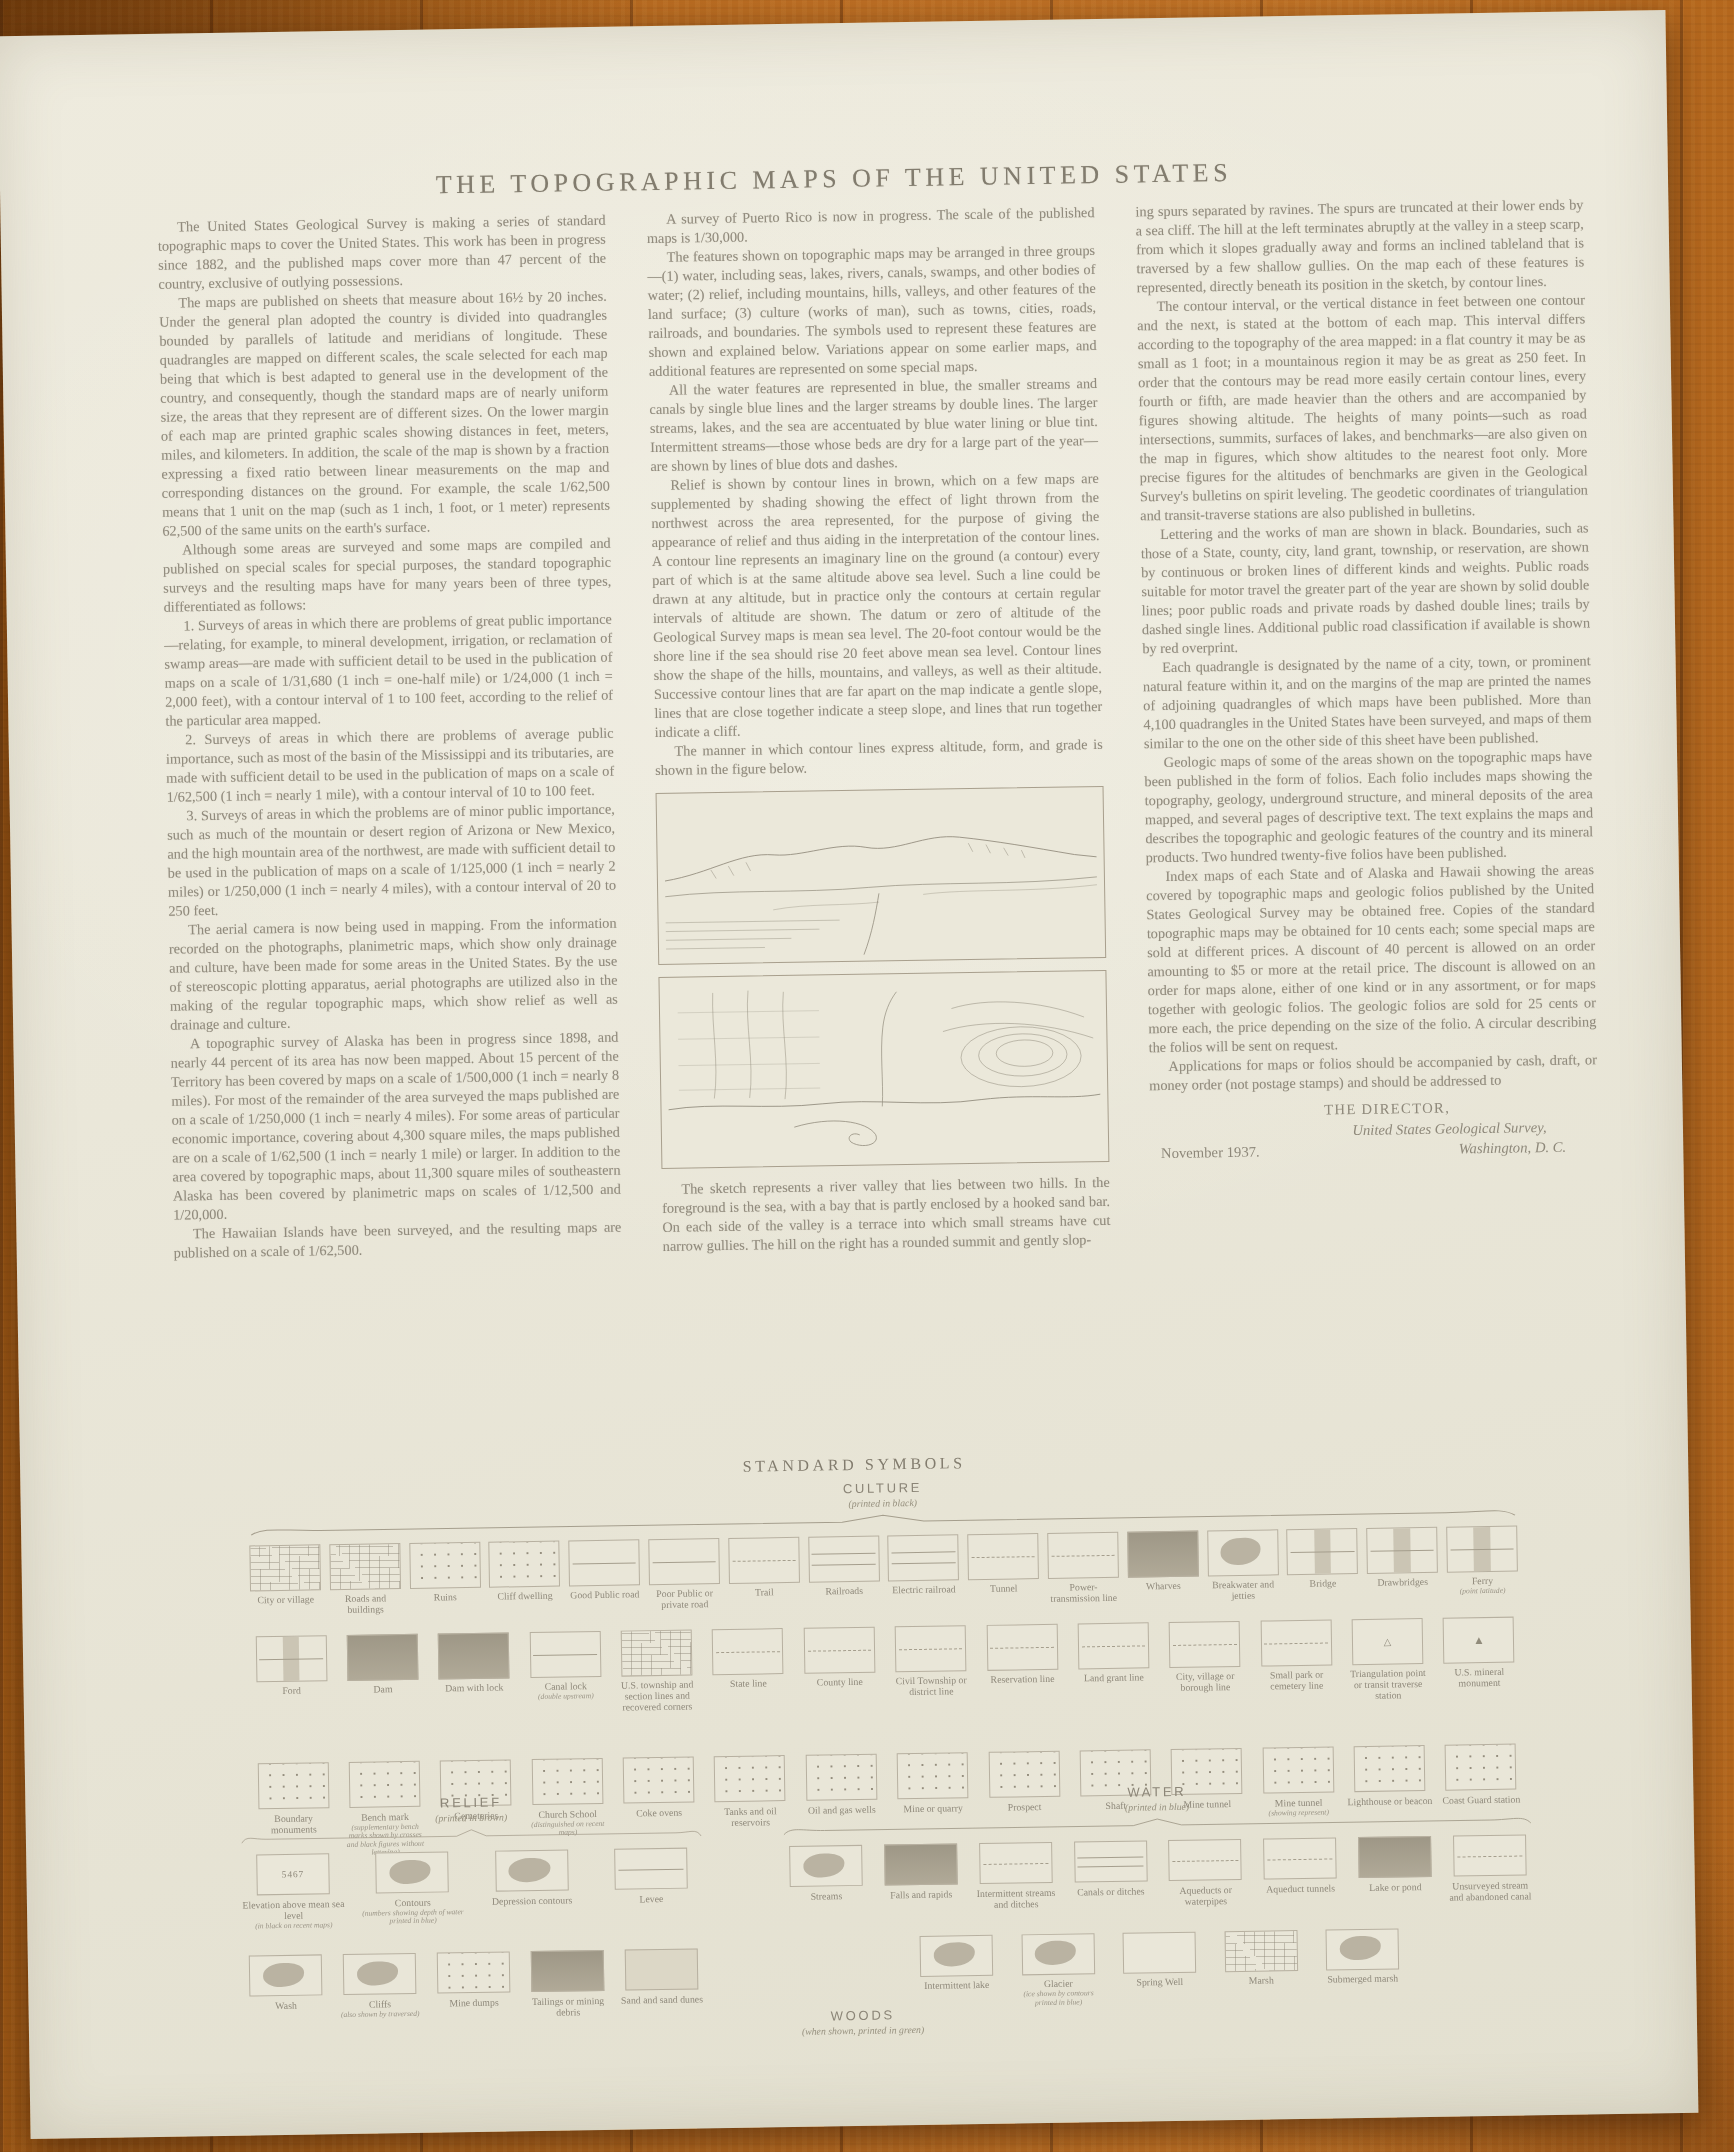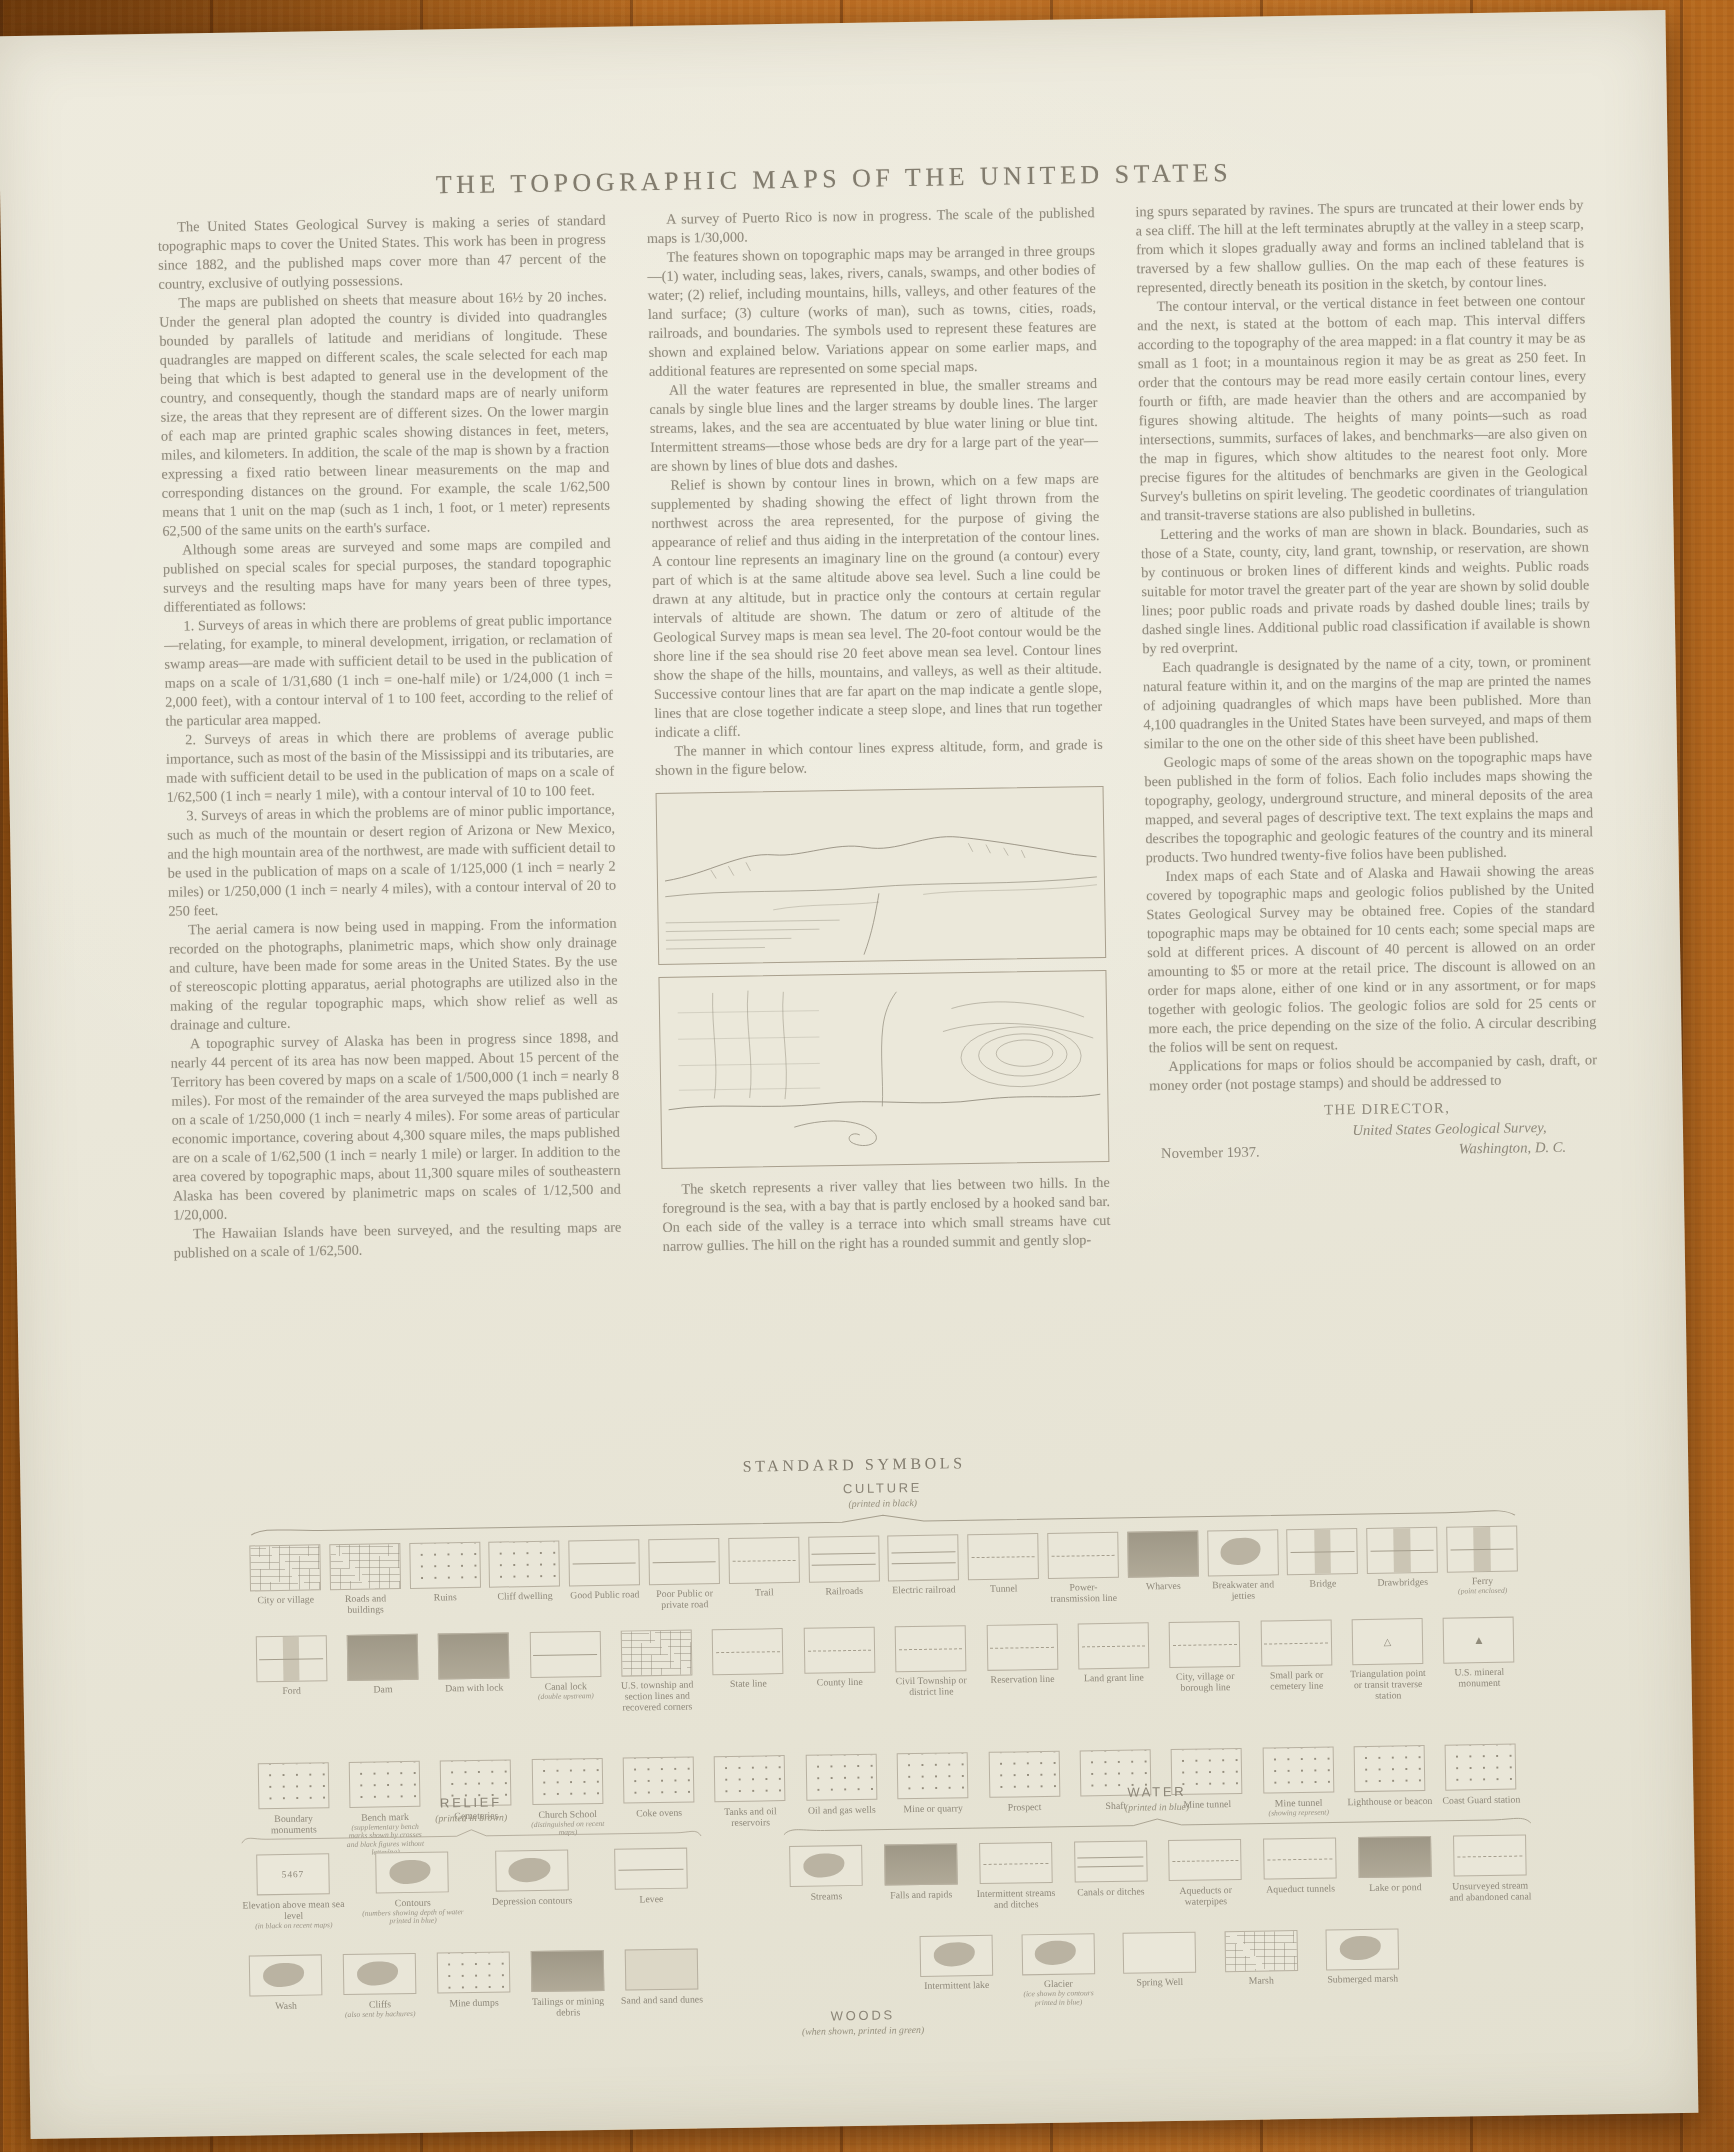--- a/index.html
+++ b/index.html
@@ -244,21 +244,21 @@
 
         </div>
         <div class="cell">
           <div class="sbox g-band"></div>
           <div class="slab">Drawbridges</div>
 
         </div>
         <div class="cell">
           <div class="sbox g-band"></div>
           <div class="slab">Ferry</div>
-          <div class="snote">(point enclosed)</div>
+          <div class="snote">(point latitude)</div>
         </div>
       </div>
     <div class="symrow r2">
 
     <div class="cell">
           <div class="sbox g-band"></div>
           <div class="slab">Ford</div>
 
         </div>
         <div class="cell">
@@ -440,21 +440,21 @@
       <div class="symrow r2">
 
       <div class="cell">
             <div class="sbox g-blob"></div>
             <div class="slab">Wash</div>
 
           </div>
           <div class="cell">
             <div class="sbox g-blob"></div>
             <div class="slab">Cliffs</div>
-            <div class="snote">(also sent by hachures)</div>
+            <div class="snote">(also shown by traversed)</div>
           </div>
           <div class="cell">
             <div class="sbox g-dots"></div>
             <div class="slab">Mine dumps</div>
 
           </div>
           <div class="cell">
             <div class="sbox g-dark"></div>
             <div class="slab">Tailings or mining debris</div>
 

